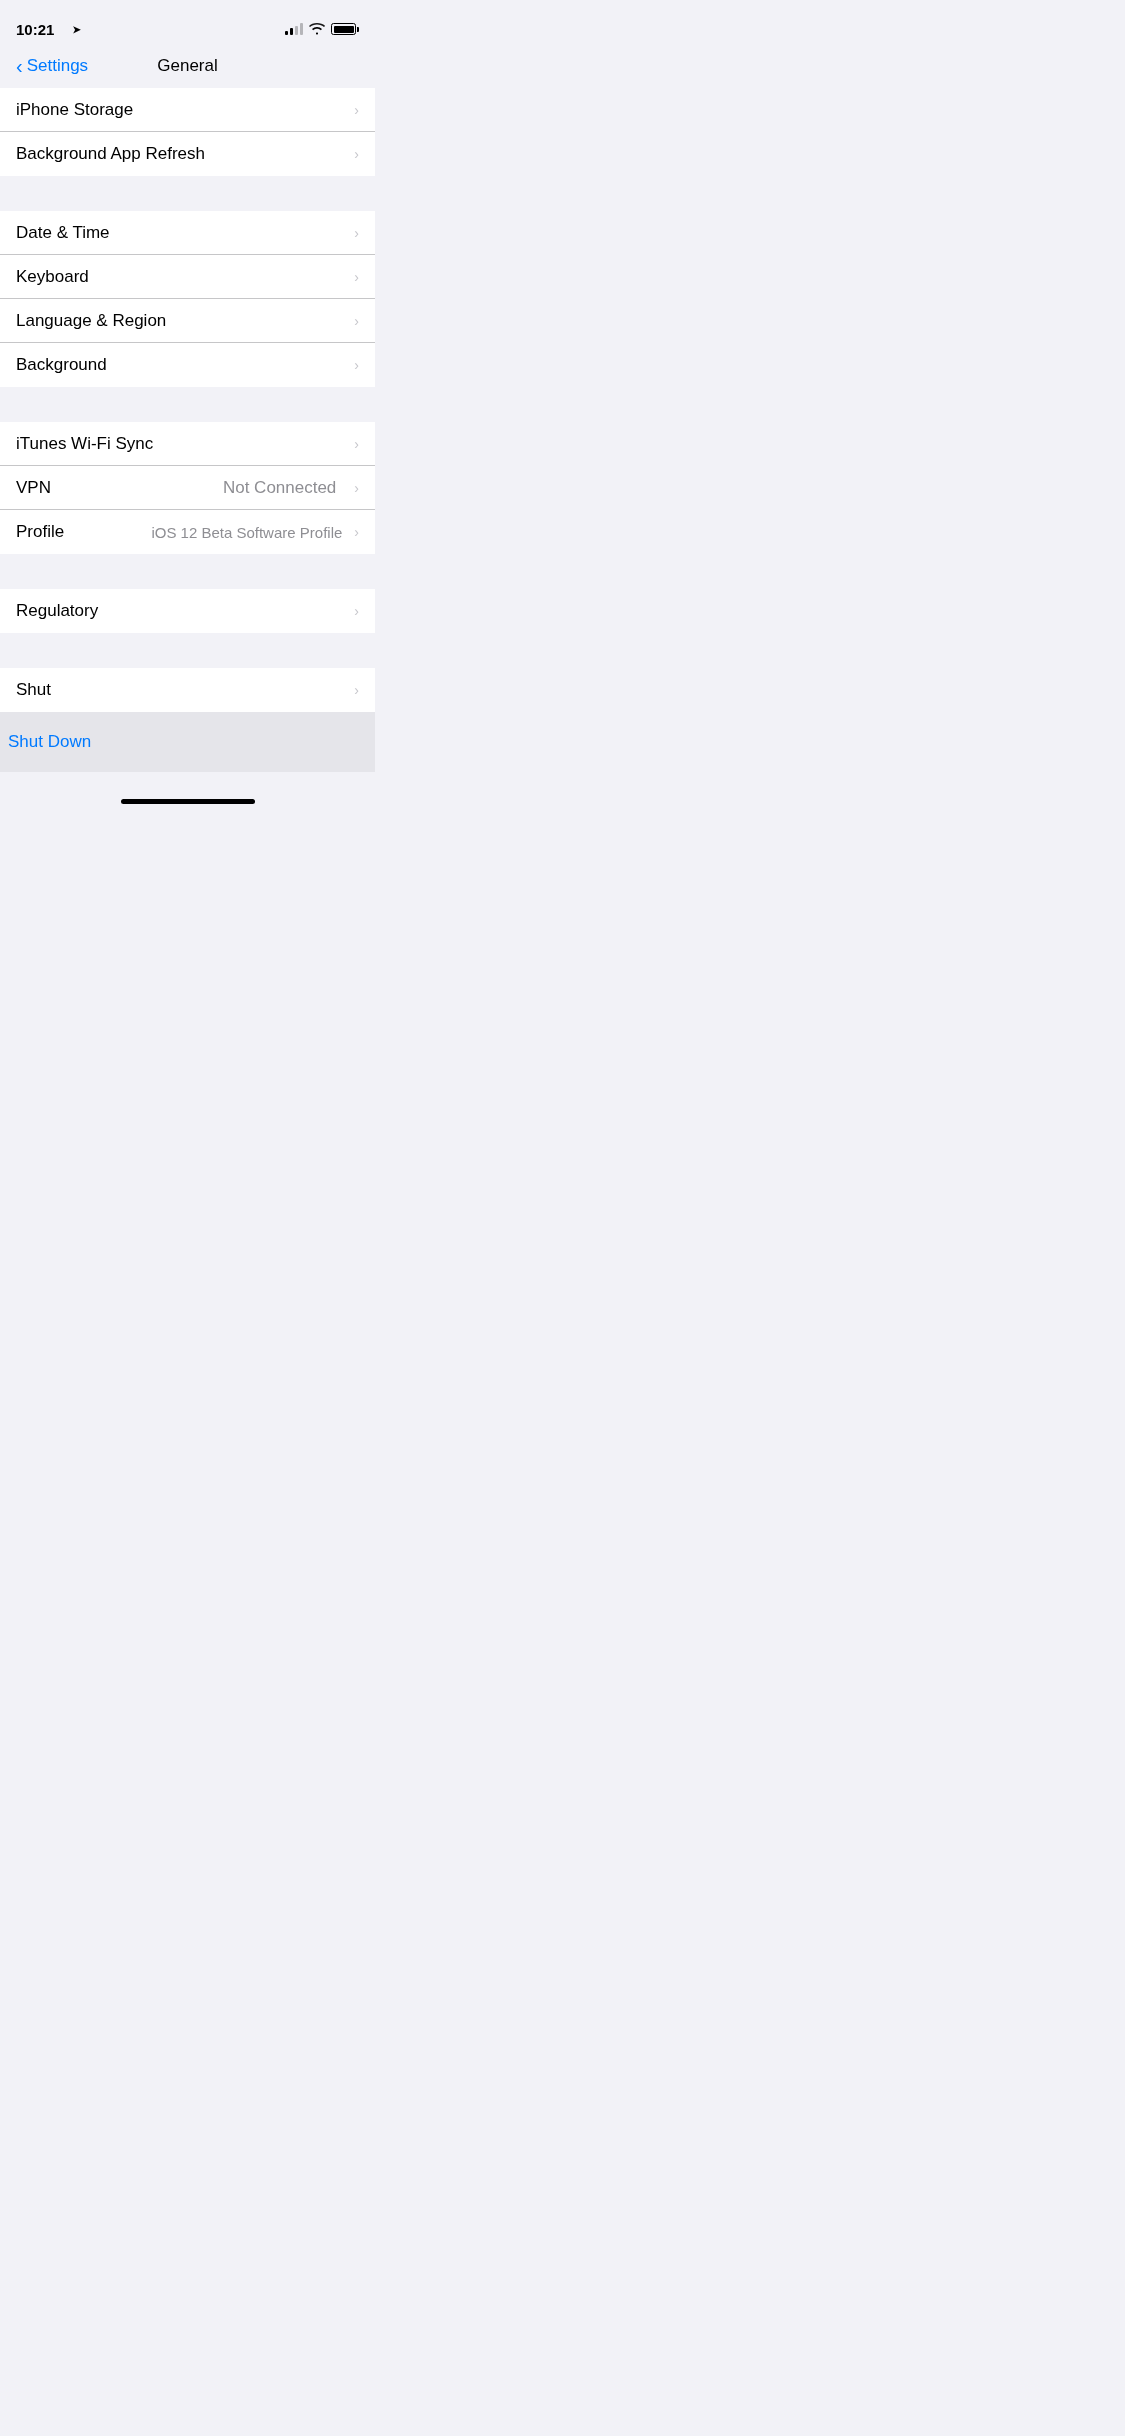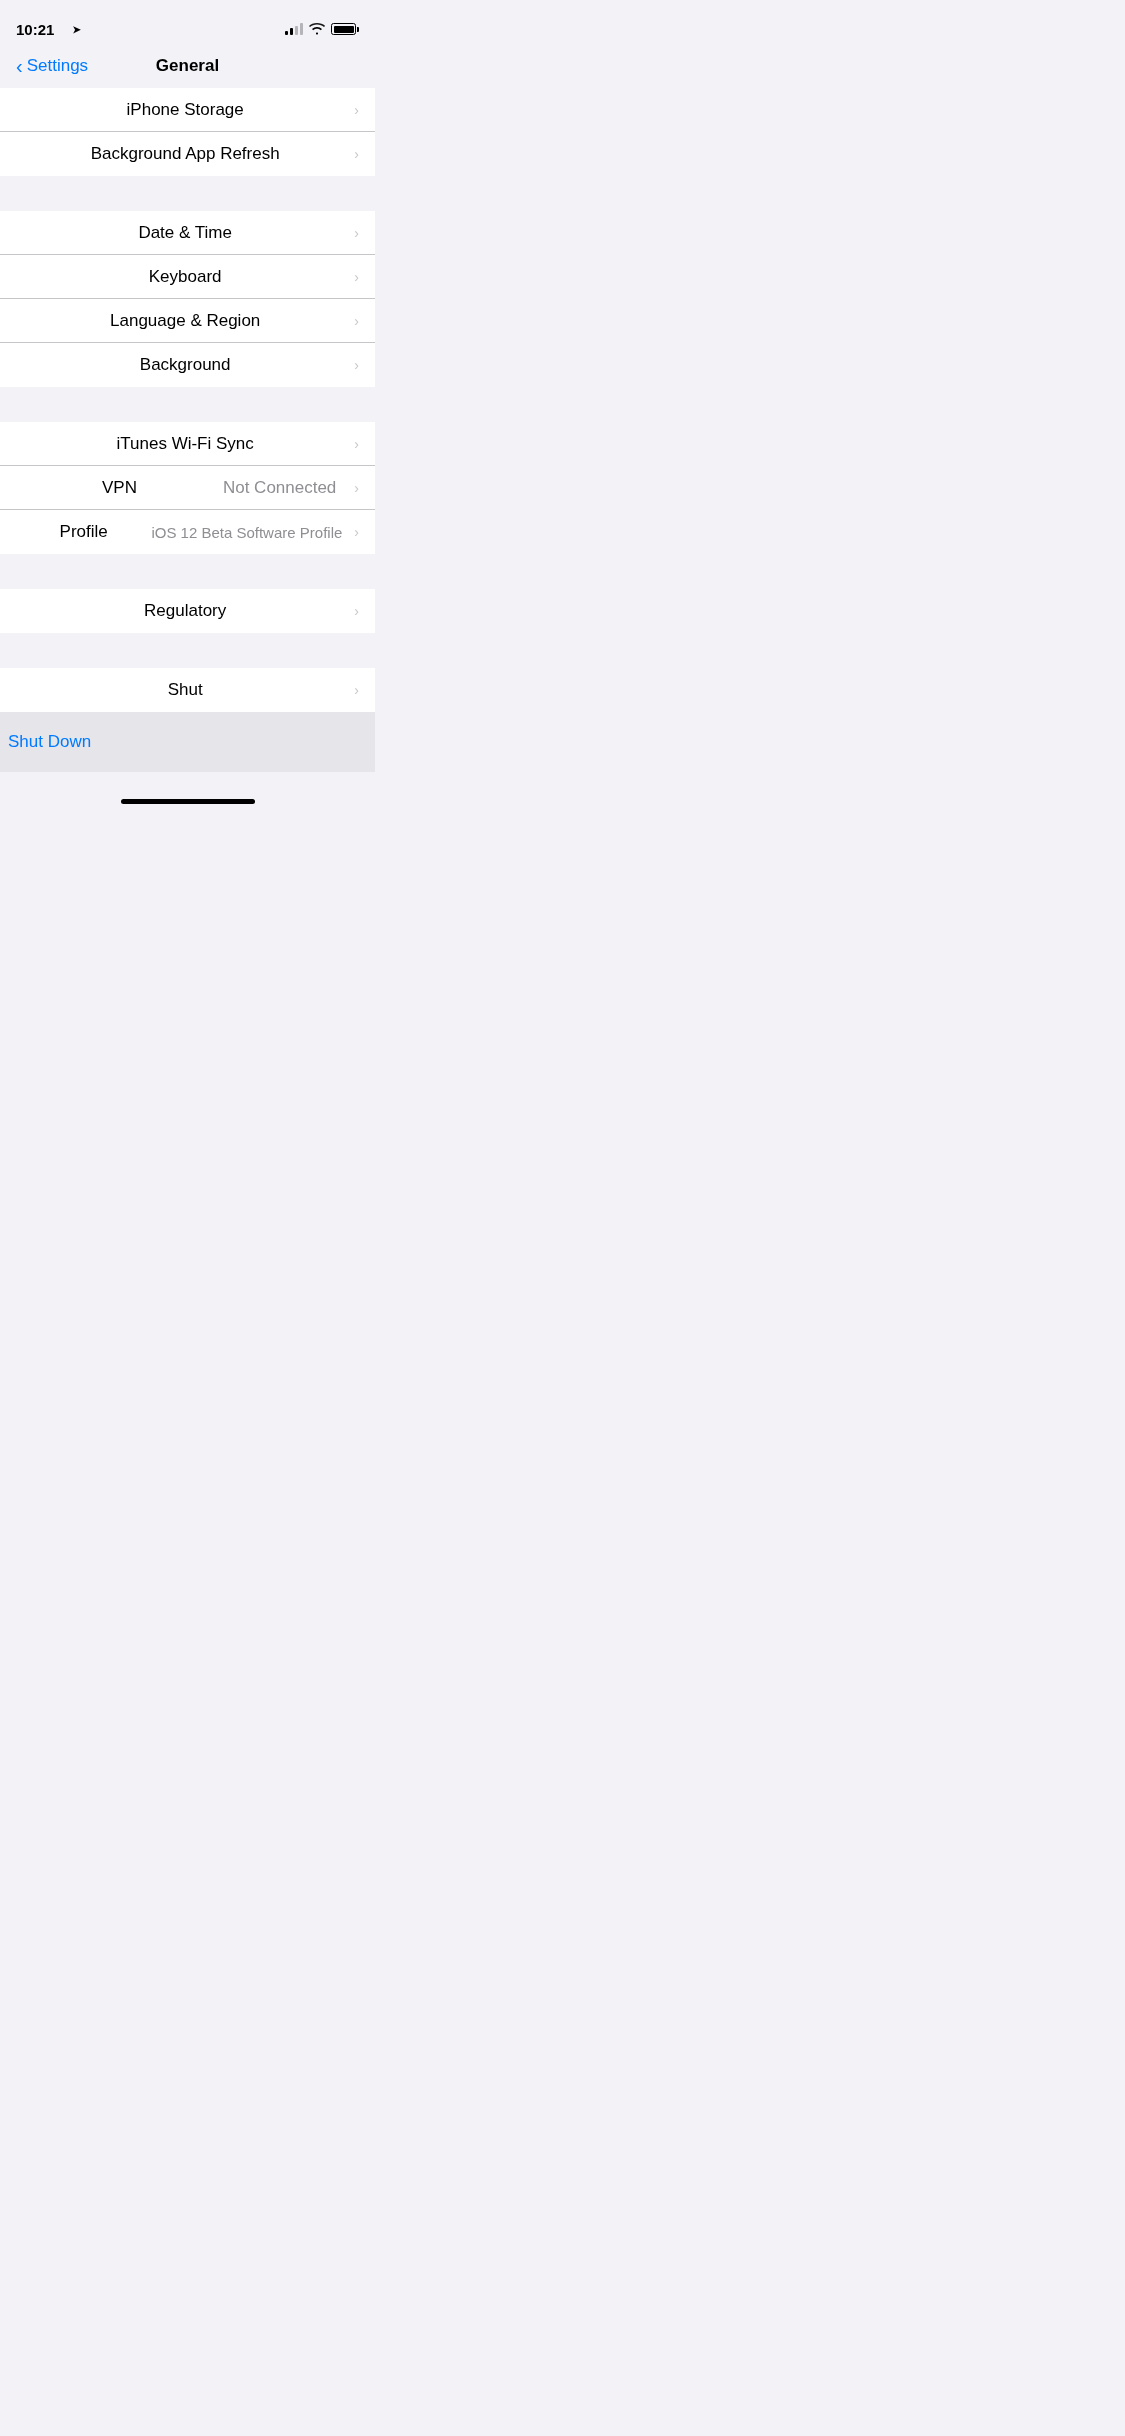--- a/index.html
+++ b/index.html
@@ -114,36 +114,35 @@
     }
 
     .back-chevron {
       font-size: 20px;
       line-height: 1;
       margin-top: -1px;
     }
 
     .nav-title {
       font-size: 17px;
-      font-weight: 700;
+      font-weight: 400;
       color: #000;
     }
 
     
     .content {
       overflow-y: auto;
       height: calc(812px - 44px - 44px);
       background: #f2f2f7;
     }
 
     
     .section-group {
       background: #4c1d95;
       margin-bottom: 0;
-      text-align: center;
     }
 
     .section-separator {
       height: 35px;
       background: #f2f2f7;
     }
 
     
     .setting-row {
       display: flex;

